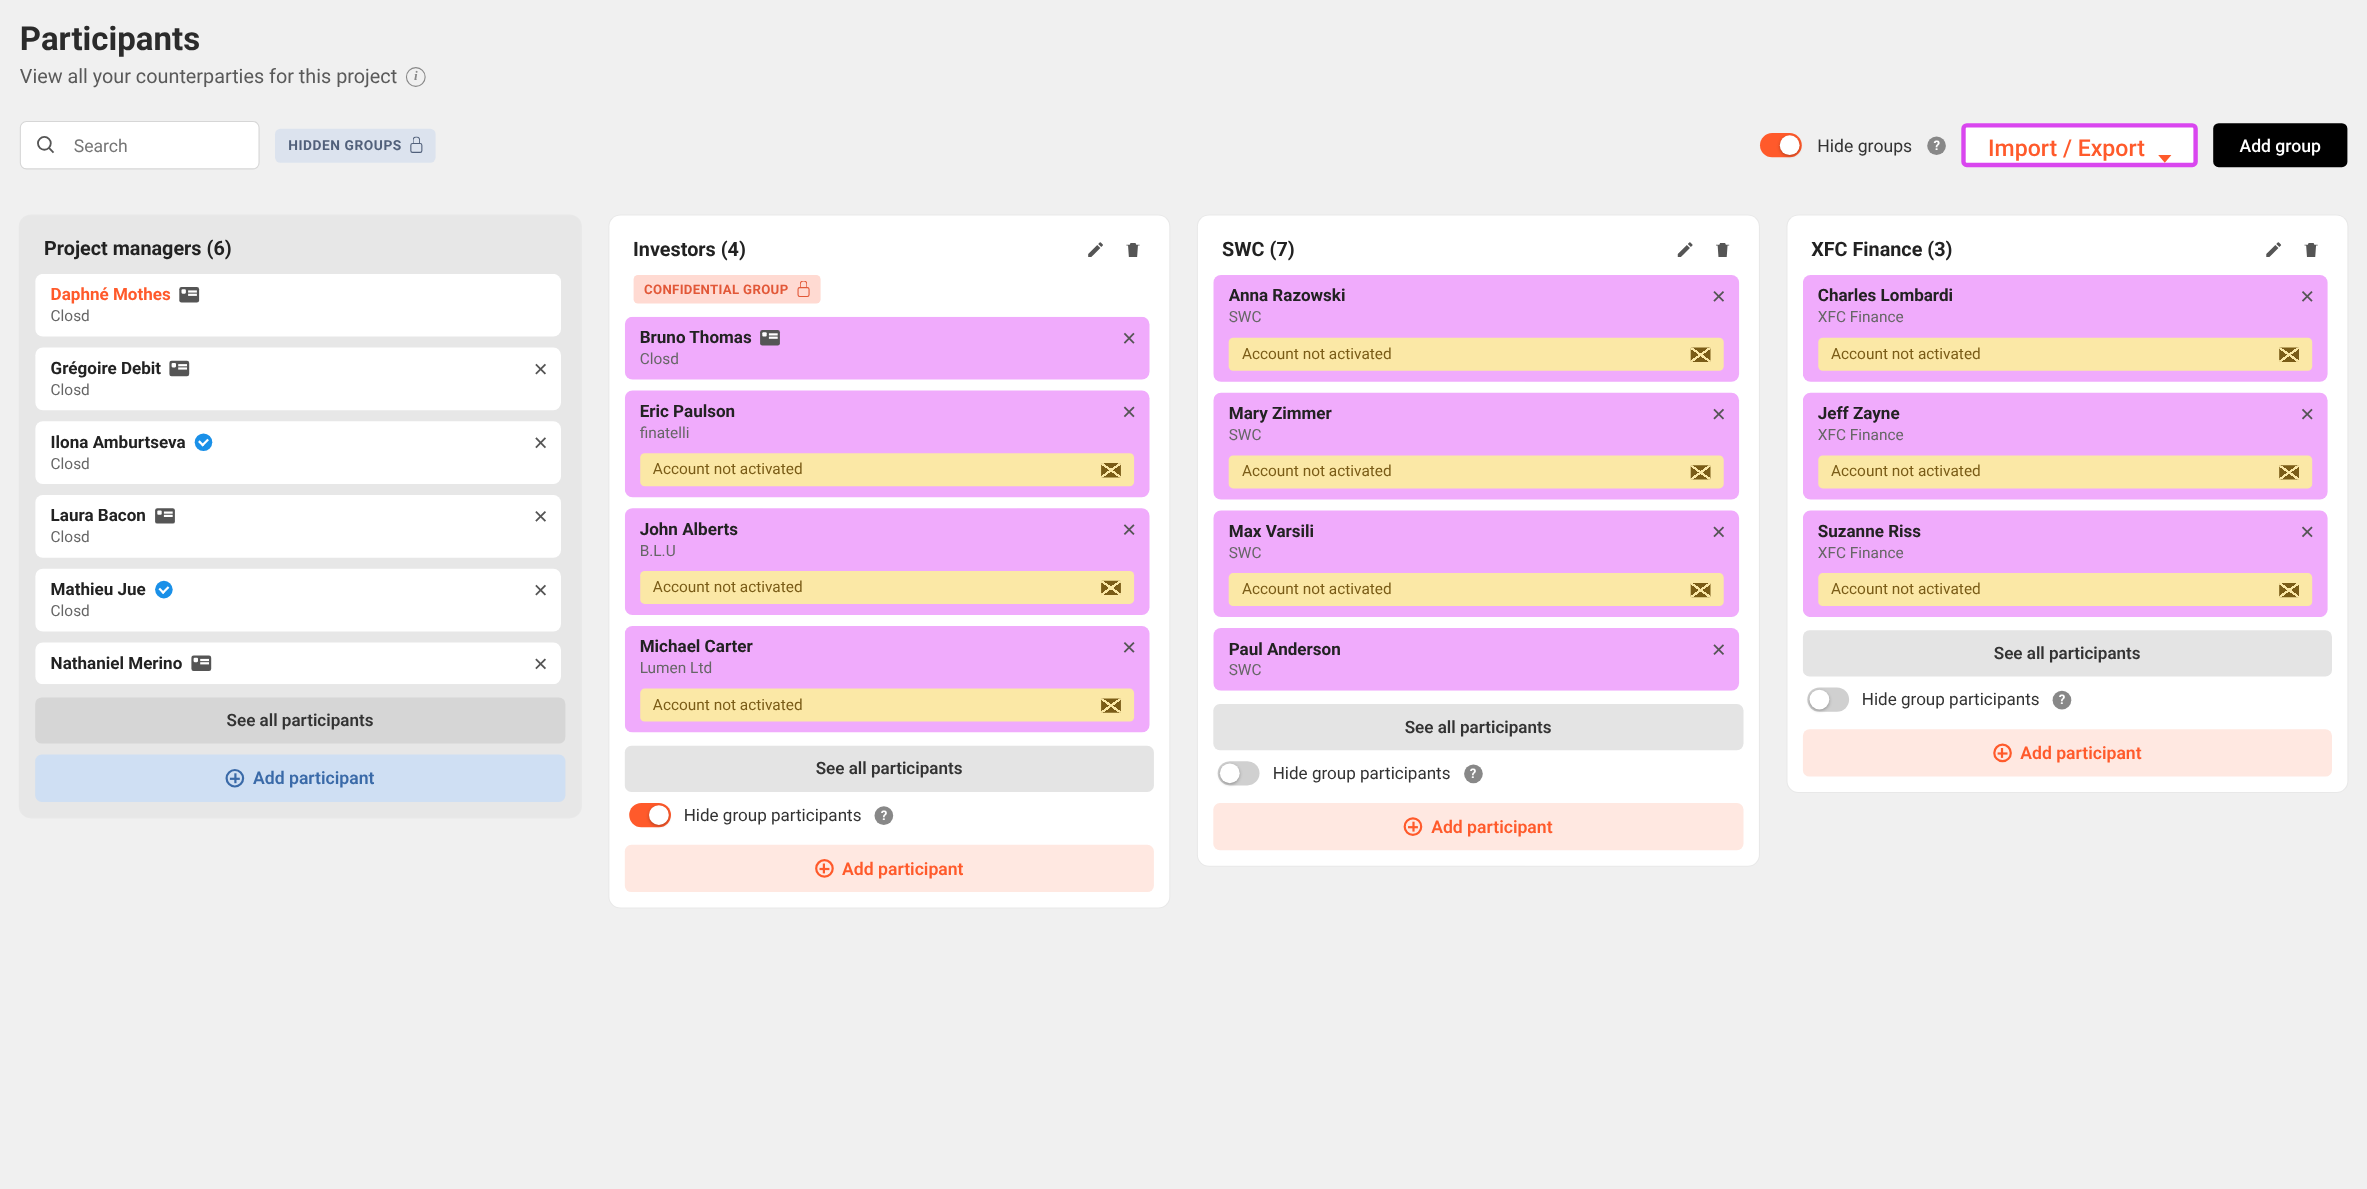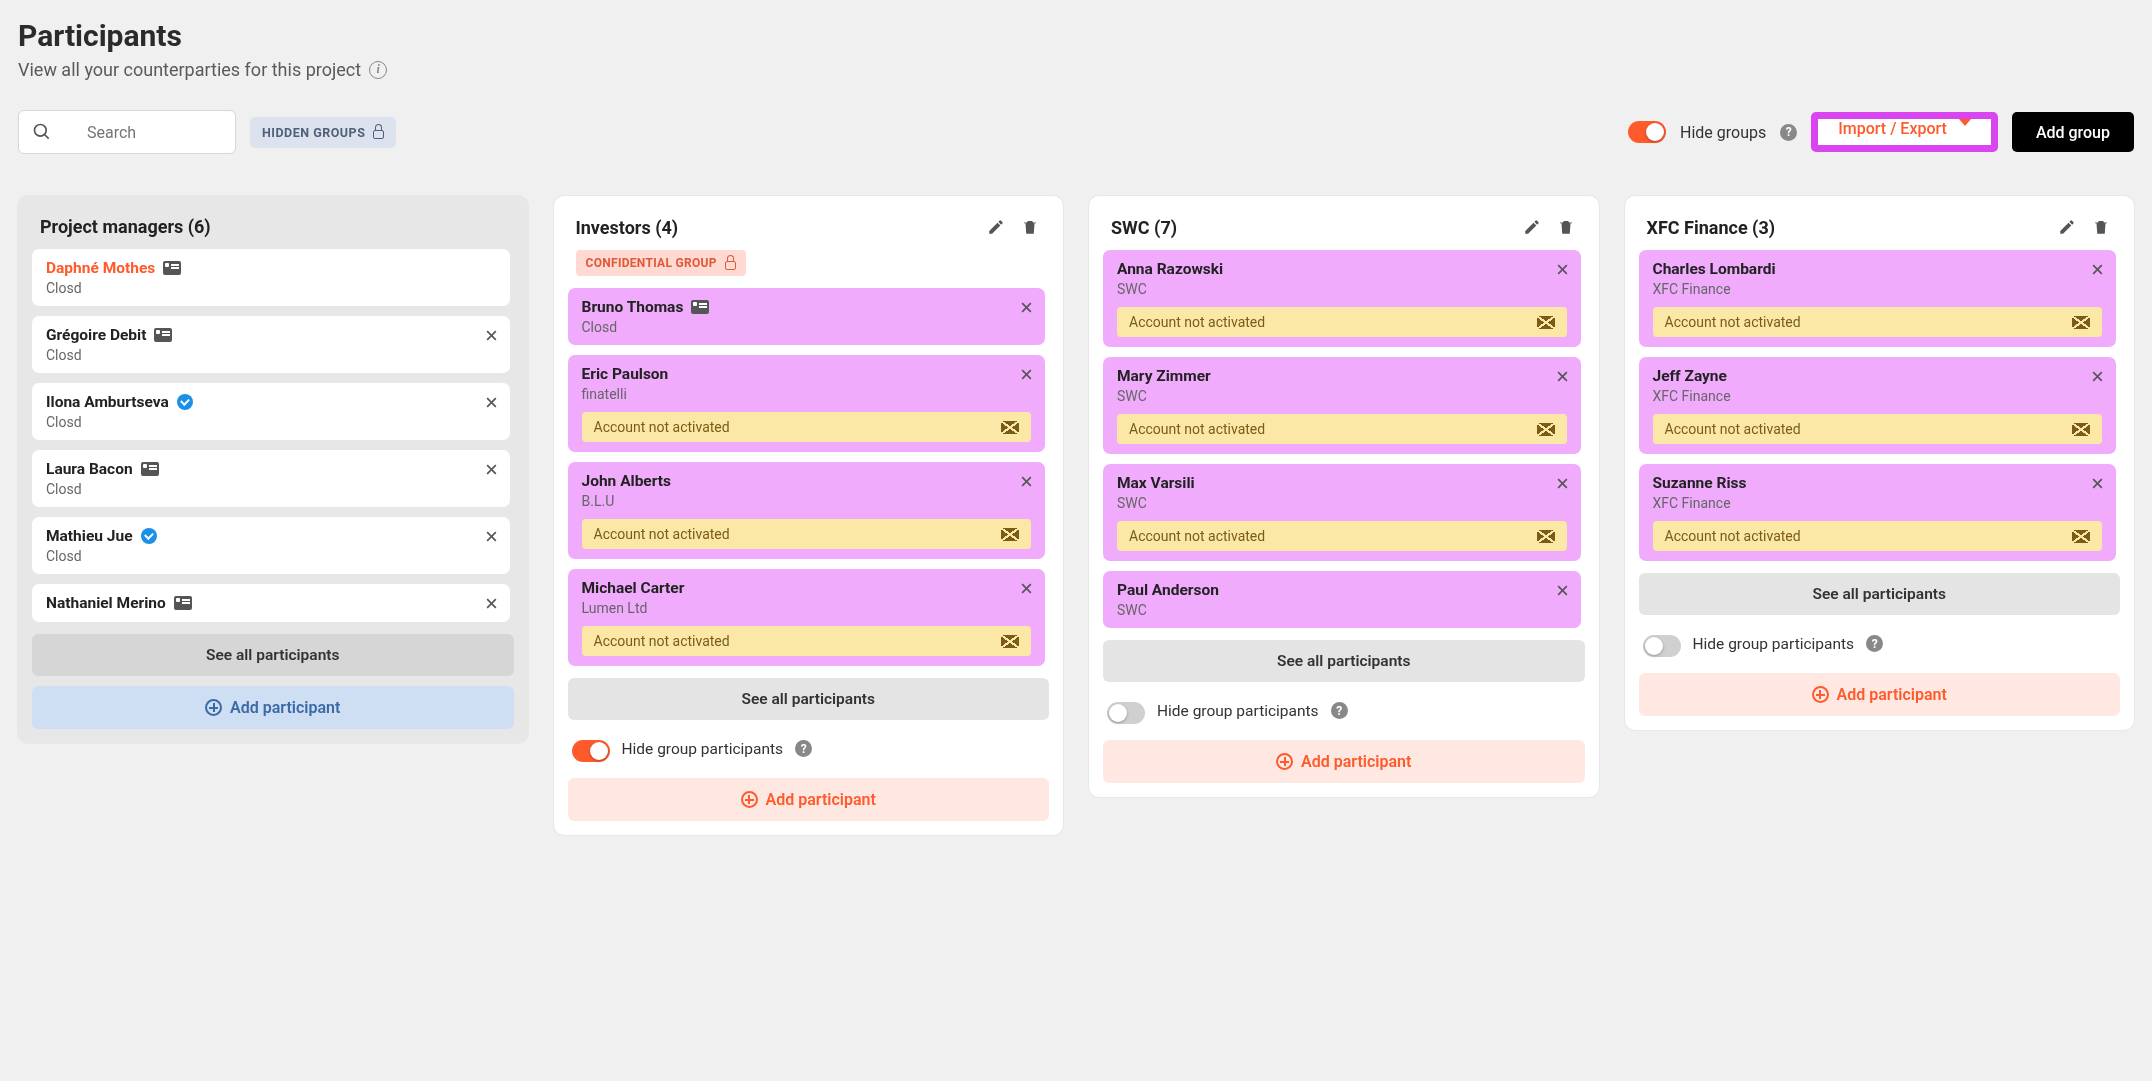--- a/index.html
+++ b/index.html
@@ -3,30 +3,30 @@
   <meta charset="utf-8">
   <style>
     *{box-sizing:border-box;margin:0;padding:0;font-family:-apple-system,BlinkMacSystemFont,'Segoe UI',Roboto,Arial,sans-serif}
     body{background:#f0f0f0;padding:18px;color:#2b2b2b}
     .header h1{font-size:30px;font-weight:700;margin-bottom:6px}
     .header .sub{font-size:18px;color:#5a5a5a;display:flex;align-items:center;gap:8px}
     .info-icon{width:18px;height:18px;border:1.5px solid #888;border-radius:50%;display:inline-flex;align-items:center;justify-content:center;font-size:12px;font-weight:600;color:#888;font-style:italic;font-family:Georgia,serif}
     .toolbar{display:flex;align-items:center;margin-top:30px;gap:14px}
     .search-wrap{position:relative;width:218px}
     .search-wrap svg{position:absolute;left:14px;top:50%;transform:translateY(-50%);width:20px;height:20px;stroke:#555;stroke-width:2;fill:none}
-    .search-wrap input{width:100%;height:44px;border:1px solid #d6d6d6;border-radius:6px;padding-left:68px;font-size:16px;outline:none;background:#fff}
+    .search-wrap input{width:100%;height:44px;border:1px solid #d6d6d6;border-radius:6px;padding-left:48px;font-size:16px;outline:none;background:#fff}
     .hidden-groups{background:#dce3ee;color:#51607a;font-size:12.5px;font-weight:700;letter-spacing:.5px;padding:8px 12px;border-radius:5px;display:flex;align-items:center;gap:8px}
     .spacer{flex:1}
     .toggle{width:38px;height:22px;border-radius:11px;background:#ff5a2b;position:relative;cursor:pointer;flex-shrink:0}
     .toggle.off{background:#d0d0d0}
     .toggle::after{content:"";width:18px;height:18px;background:#fff;border-radius:50%;position:absolute;top:2px;right:2px;box-shadow:0 1px 3px rgba(0,0,0,.3)}
     .toggle.off::after{right:auto;left:2px}
     .hide-groups-label{font-size:16px;color:#333}
     .help-icon{width:17px;height:17px;border-radius:50%;background:#888;color:#fff;font-size:12px;font-weight:700;display:inline-flex;align-items:center;justify-content:center}
-    .btn-outline{border:7px solid #d946ef;color:#ff5a2b;background:#fff;border-radius:5px;height:40px;padding:0 20px;font-size:16px;font-weight:500;display:flex;align-items:flex-start;gap:12px;cursor:pointer}
+    .btn-outline{border:4px solid #d946ef;color:#ff5a2b;background:#fff;border-radius:5px;height:40px;padding:0 20px;font-size:21px;font-weight:500;display:flex;align-items:flex-end;gap:12px;cursor:pointer}
     .btn-primary{background:#000000;color:#fff;border:none;border-radius:5px;height:40px;padding:0 24px;font-size:16px;font-weight:500;cursor:pointer}
     .chev-down{width:0;height:0;border-left:6px solid transparent;border-right:6px solid transparent;border-top:7px solid #ff5a2b}
     .columns{display:flex;gap:26px;margin-top:42px;align-items:flex-start}
     .col{background:#fff;border-radius:10px;padding:14px;flex:1;min-width:0;box-shadow:0 0 0 1px rgba(0,0,0,.03)}
     .col.admin{background:#e7e7e7}
     .col-head{display:flex;align-items:center;gap:12px;padding:6px 8px 12px 8px}
     .col-title{font-size:18px;font-weight:700;color:#222;flex:1}
     .icon-btn{background:none;border:none;cursor:pointer;width:22px;height:22px;display:flex;align-items:center;justify-content:center;color:#555}
     .confidential{background:#ffdad2;color:#e25838;font-size:12px;font-weight:700;letter-spacing:.3px;padding:6px 10px;border-radius:4px;display:inline-flex;align-items:center;gap:8px;margin:0 8px 12px 8px}
     .list{display:flex;flex-direction:column;gap:10px;max-height:395px;overflow-y:auto;padding-right:4px}
@@ -43,21 +43,21 @@
     .badge-card{display:inline-flex;align-items:center;justify-content:center;width:18px;height:14px;background:#555;border-radius:2px;position:relative}
     .badge-card::before{content:"";position:absolute;left:2px;top:2px;width:4px;height:4px;background:#fff;border-radius:1px}
     .badge-card::after{content:"";position:absolute;right:2px;top:3px;width:8px;height:2px;background:#fff;box-shadow:0 3px 0 #fff}
     .verify{width:16px;height:16px;background:#1a90e8;border-radius:50%;position:relative}
     .verify::after{content:"";position:absolute;left:4px;top:4px;width:6px;height:4px;border-left:2px solid #fff;border-bottom:2px solid #fff;transform:rotate(-45deg)}
     .warn{background:#fbe8a6;color:#7a5c17;font-size:14px;border-radius:4px;padding:7px 12px;margin-top:10px;display:flex;align-items:center;justify-content:space-between}
     .env-icon{width:18px;height:13px;background:#7a5c17;position:relative;border-radius:1px}
     .env-icon::before{content:"";position:absolute;inset:0;background:linear-gradient(to bottom right,transparent 45%,#fbe8a6 45%,#fbe8a6 55%,transparent 55%),linear-gradient(to bottom left,transparent 45%,#fbe8a6 45%,#fbe8a6 55%,transparent 55%)}
     .see-all{background:#e4e4e4;color:#333;font-size:15.5px;font-weight:600;text-align:center;padding:12px;border-radius:6px;margin-top:12px;cursor:pointer}
     .admin .see-all{background:#d6d6d6}
-    .hide-row{display:flex;align-items:flex-start;gap:12px;padding:20px 4px 6px 4px}
+    .hide-row{display:flex;align-items:center;gap:12px;padding:10px 4px 6px 4px}
     .hide-row .lbl{font-size:15.5px;color:#333}
     .add-row{background:#ffe8e1;color:#ff5a2b;font-size:16px;font-weight:600;text-align:center;padding:12px;border-radius:6px;margin-top:10px;cursor:pointer;display:flex;align-items:center;justify-content:center;gap:8px}
     .admin .add-row{background:#cfdff3;color:#3a6aa8}
     .plus-circ{width:17px;height:17px;border:2px solid currentColor;border-radius:50%;position:relative}
     .plus-circ::before,.plus-circ::after{content:"";position:absolute;background:currentColor}
     .plus-circ::before{left:50%;top:2px;bottom:2px;width:2px;transform:translateX(-50%)}
     .plus-circ::after{top:50%;left:2px;right:2px;height:2px;transform:translateY(-50%)}
     .lock-icon{width:11px;height:9px;border:1.5px solid currentColor;border-radius:2px;position:relative;margin-top:4px}
     .lock-icon::before{content:"";position:absolute;top:-7px;left:1px;width:5px;height:5px;border:1.5px solid currentColor;border-bottom:none;border-radius:5px 5px 0 0}
   </style>

